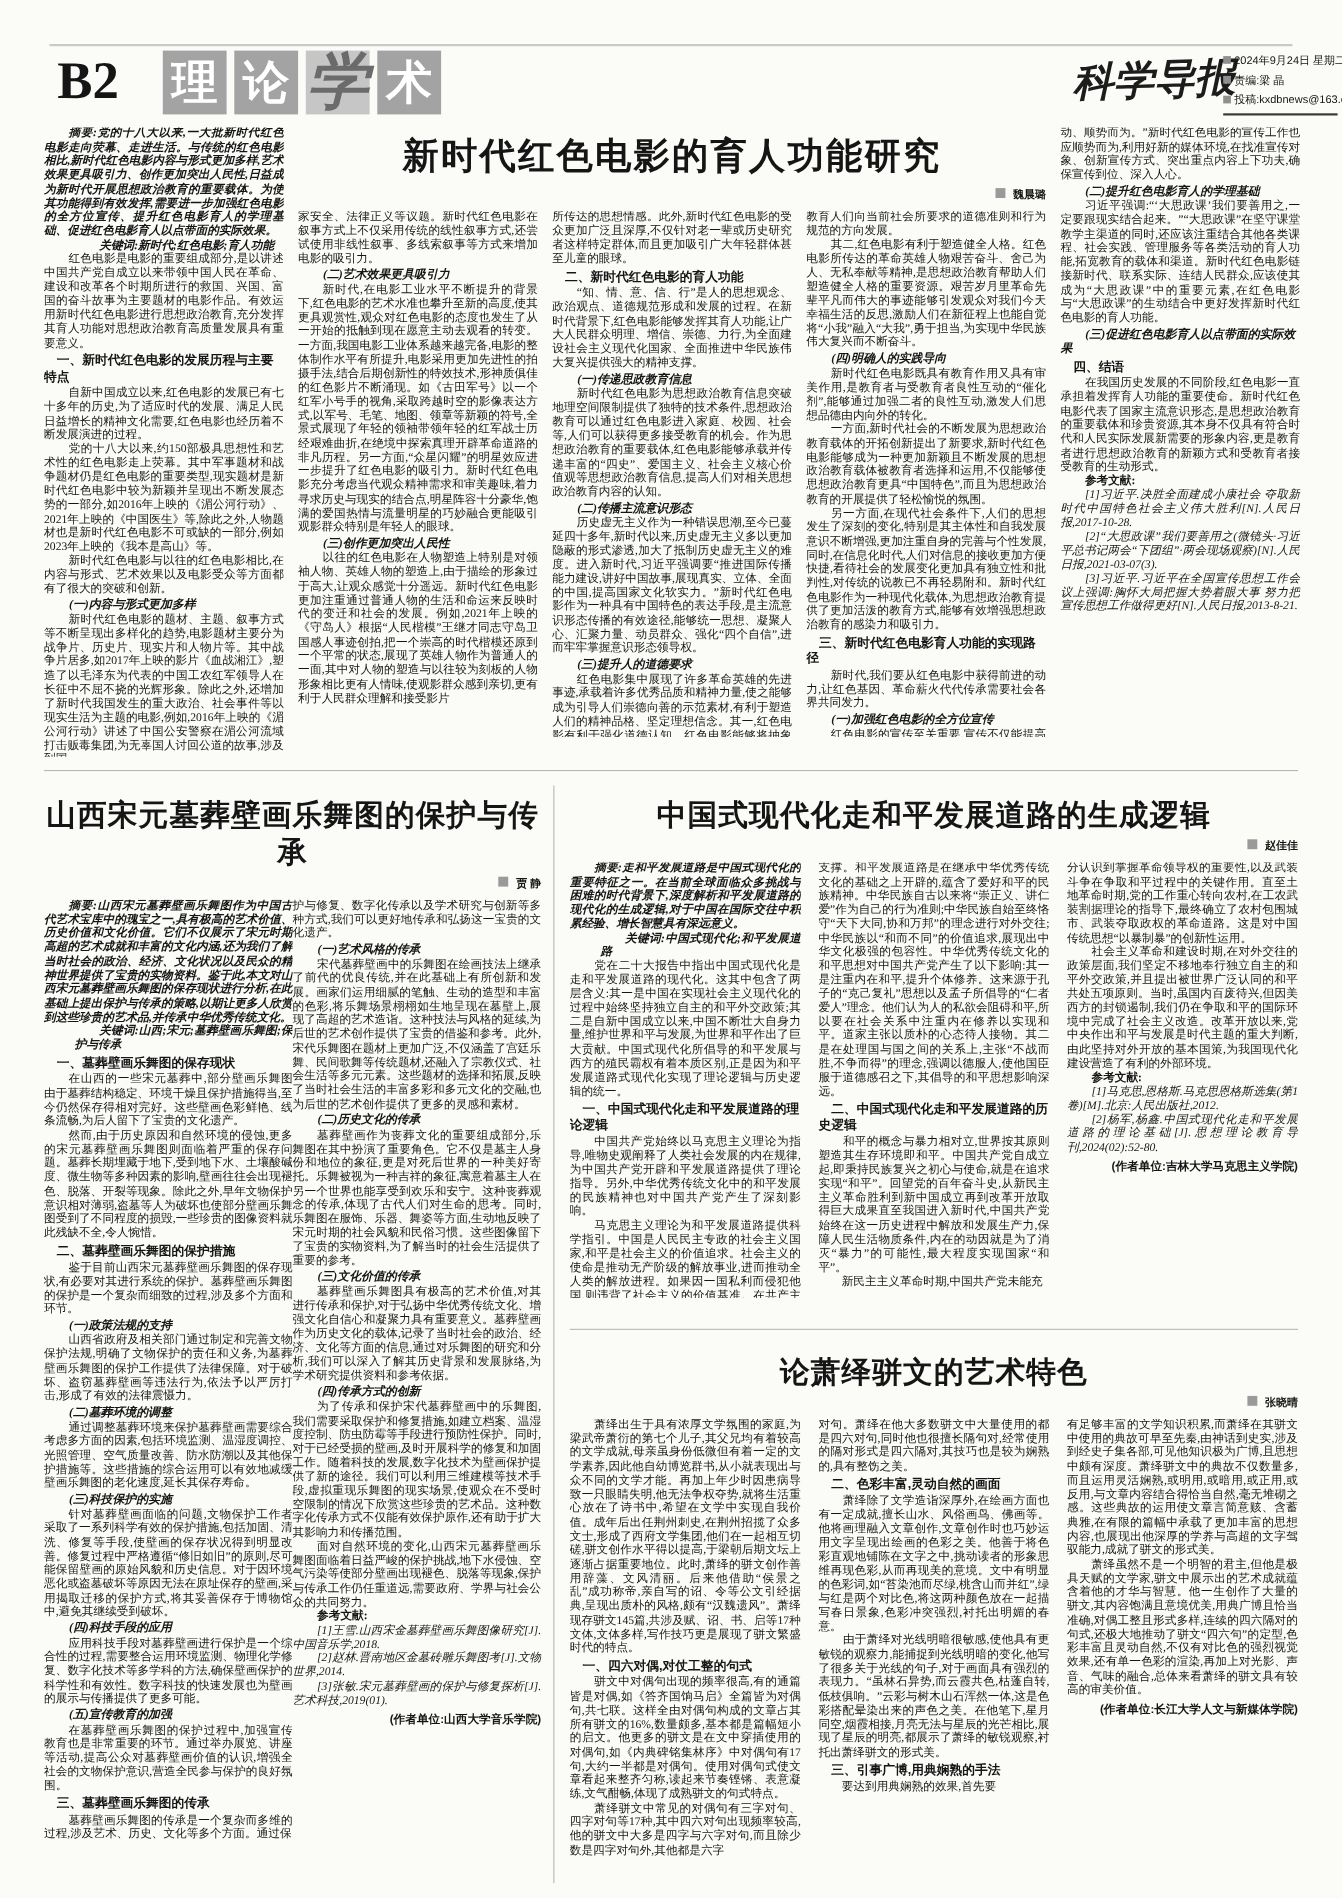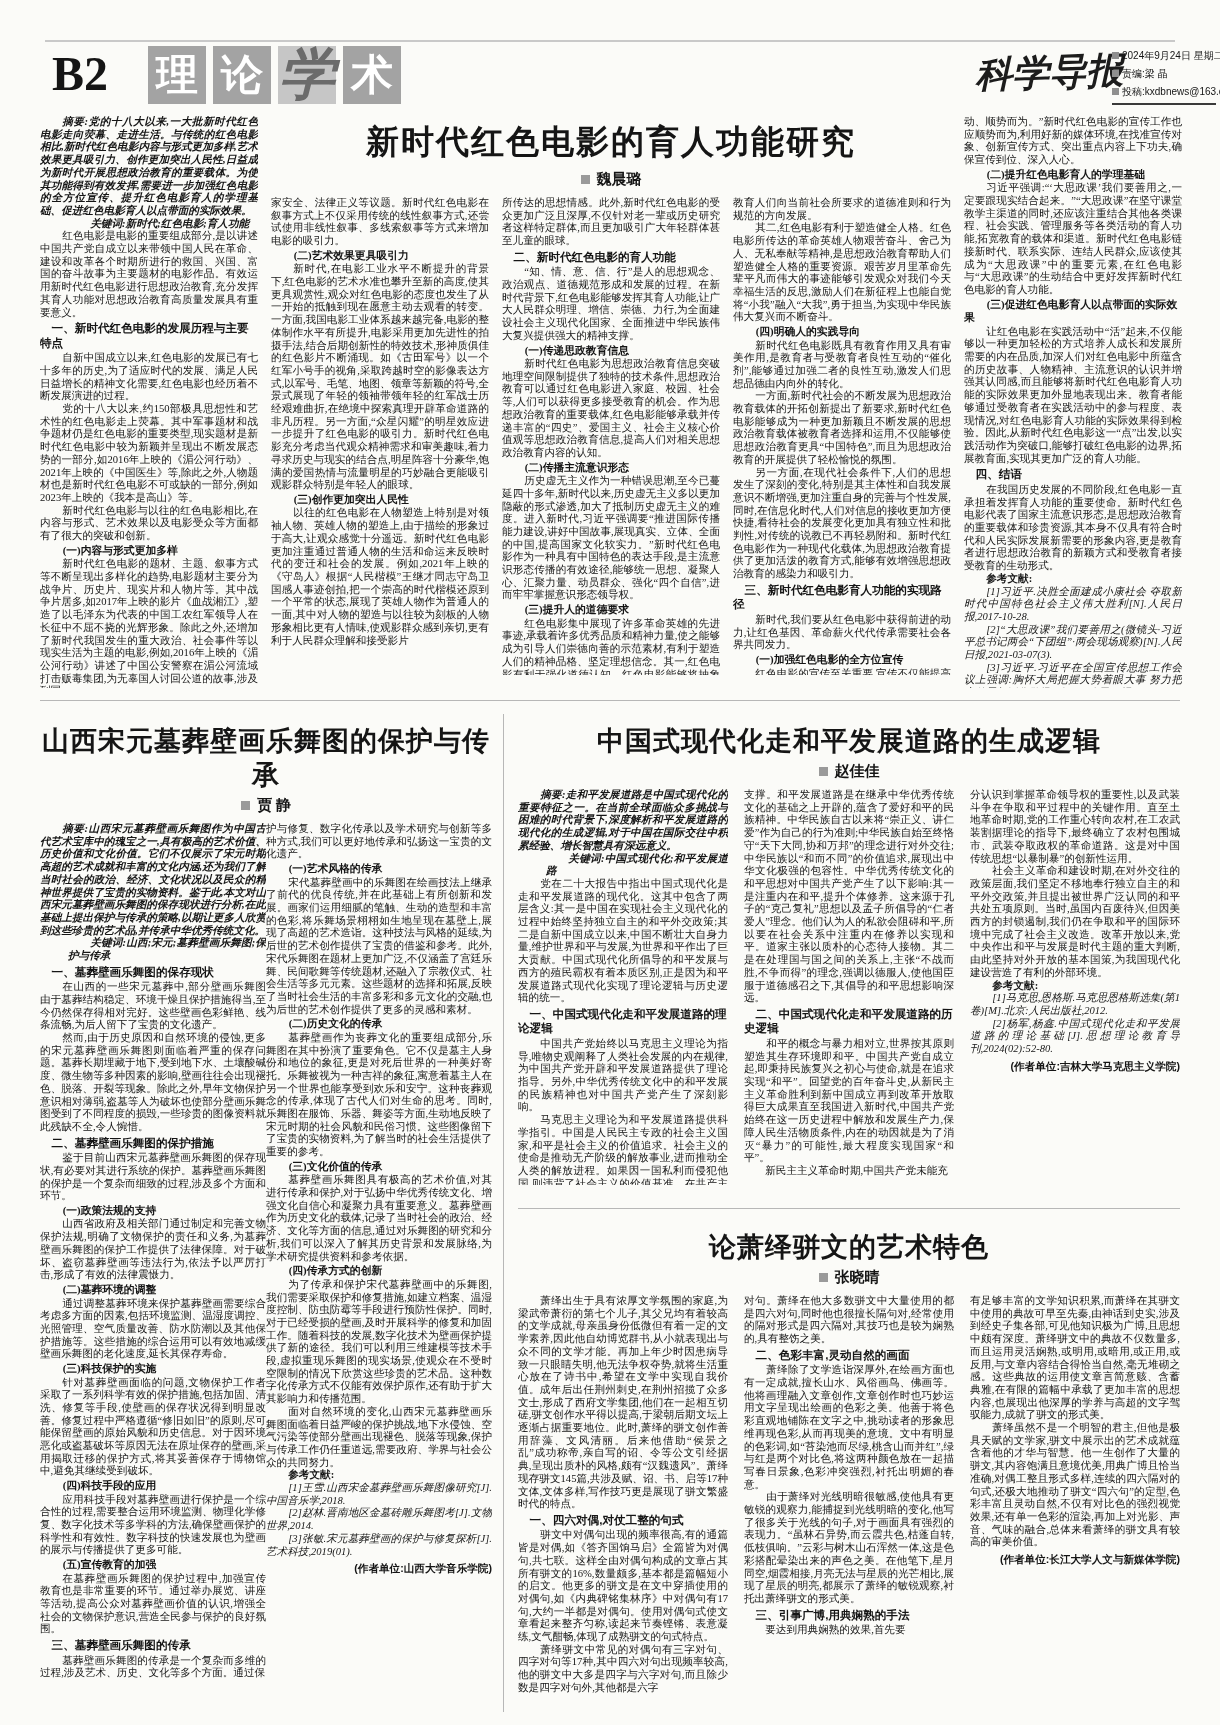--- a/index.html
+++ b/index.html
@@ -17,36 +17,36 @@
   .sb.xue{background:#c6c6c6;color:#6b6b6b;font-style:italic;font-size:56px;overflow:visible;}
   .masthead{position:absolute;left:975px;top:48px;font-family:"Liberation Serif",serif;
             font-style:italic;font-weight:900;font-size:37px;transform:rotate(-2deg);color:#1c1c1c;}
   .pubinfo{position:absolute;left:1112px;top:47px;width:104px;
            font-family:"Liberation Sans",sans-serif;font-size:10px;line-height:18px;white-space:nowrap;}
   .publine .sq{display:inline-block;width:7px;height:7px;background:#8f8f8f;margin-right:3px;}
   .publine.email{border-bottom:2px solid #3a3a3a;padding-bottom:2px;}
 
   
   .art{position:absolute;}
-  .byline{text-align:center;font-family:Liberation Serif, serif;font-weight:700;
-          font-size:15px;margin:2px 0 8px;}
+  .byline{text-align:right;font-family:Liberation Sans, sans-serif;font-weight:700;
+          font-size:10px;margin:2px 0 8px;}
   .bsq{display:inline-block;width:9px;height:9px;background:#9a9a9a;margin-right:7px;}
   .cols{display:flex;gap:13px;justify-content:space-between;}
   .col{flex:1;overflow:hidden;text-align:justify;}
   .blk{margin:0;}
   .p,.pc,.abs,.kw,.ref,.refh{font-size:10.6px;line-height:12.7px;}
   .p{text-indent:2.1em;}
   .abs,.kw,.ref,.refh{font-family:"Liberation Serif",serif;font-style:italic;}
   .abs{text-indent:2.1em;font-weight:600;}
   .kw{text-indent:2.1em;font-weight:600;margin-left:28px;}
   .ref{text-indent:2.1em;}
   .refh{font-weight:700;text-indent:2.1em;font-style:normal;}
   .h2{font-family:"Liberation Sans",sans-serif;font-weight:700;font-size:11.6px;line-height:14.5px;
       margin:2px 0;text-indent:1em;text-align:left;}
-  .h3{font-family:"Liberation Serif",serif;font-weight:700;font-size:10.8px;
+  .h3{font-family:"Liberation Serif",serif;font-style:italic;font-weight:700;font-size:10.8px;
       line-height:13.5px;margin:1px 0;text-indent:2.1em;text-align:left;}
   .affil{font-family:"Liberation Sans",sans-serif;font-weight:700;font-size:10.6px;line-height:15px;
          text-align:right;margin-top:3px;}
 
   
   .a1{left:40px;top:112px;width:1142px;height:578px;display:flex;gap:13px;}
   .a1col{width:218px;flex:none;height:572px;overflow:hidden;margin-top:4px;text-align:justify;}
   .a1mid{width:680px;flex:none;}
   .a1mid .t1{font-family:"Liberation Sans",sans-serif;font-weight:900;font-size:33px;
              line-height:44px;text-align:center;margin:8px 0 6px;letter-spacing:2px;}
@@ -140,21 +140,20 @@
             <div class="blk p">红色电影的宣传至关重要,宣传不仅能提高电影的知名度和观众的期待值,还能有效传递电影的核心价值和精神内涵。习近平指出:“宣传思想工作一定要把围绕中心、服务大局作为基本职责,胸怀大局、把握大势、着眼大事,找准工作切入点和着力点,做到因势而谋、应势而</div>
           </div>
         </div>
     </div>
     <div class="a1col">
         <div class="col">
           <div class="blk pc">动、顺势而为。”新时代红色电影的宣传工作也应顺势而为,利用好新的媒体环境,在找准宣传对象、创新宣传方式、突出重点内容上下功夫,确保宣传到位、深入人心。</div>
           <div class="blk h3">(二)提升红色电影育人的学理基础</div>
           <div class="blk p">习近平强调:“‘大思政课’我们要善用之,一定要跟现实结合起来。”“大思政课”在坚守课堂教学主渠道的同时,还应该注重结合其他各类课程、社会实践、管理服务等各类活动的育人功能,拓宽教育的载体和渠道。新时代红色电影链接新时代、联系实际、连结人民群众,应该使其成为“大思政课”中的重要元素,在红色电影与“大思政课”的生动结合中更好发挥新时代红色电影的育人功能。</div>
           <div class="blk h3">(三)促进红色电影育人以点带面的实际效果</div>
-          <div class="blk p">让红色电影在实践活动中“活”起来,不仅能够以一种更加轻松的方式培养人成长和发展所需要的内在品质,加深人们对红色电影中所蕴含的历史故事、人物精神、主流意识的认识并增强其认同感,而且能够将新时代红色电影育人功能的实际效果更加外显地表现出来。教育者能够通过受教育者在实践活动中的参与程度、表现情况,对红色电影育人功能的实际效果得到检验。因此,从新时代红色电影这一“点”出发,以实践活动作为突破口,能够打破红色电影的边界,拓展教育面,实现其更加广泛的育人功能。</div>
           <div class="blk h2">四、结语</div>
           <div class="blk p">在我国历史发展的不同阶段,红色电影一直承担着发挥育人功能的重要使命。新时代红色电影代表了国家主流意识形态,是思想政治教育的重要载体和珍贵资源,其本身不仅具有符合时代和人民实际发展新需要的形象内容,更是教育者进行思想政治教育的新颖方式和受教育者接受教育的生动形式。</div>
           <div class="blk refh">参考文献:</div>
           <div class="blk ref">[1]习近平.决胜全面建成小康社会 夺取新时代中国特色社会主义伟大胜利[N].人民日报,2017-10-28.</div>
           <div class="blk ref">[2]“大思政课”我们要善用之(微镜头·习近平总书记两会“下团组”·两会现场观察)[N].人民日报,2021-03-07(3).</div>
           <div class="blk ref">[3]习近平.习近平在全国宣传思想工作会议上强调:胸怀大局把握大势着眼大事 努力把宣传思想工作做得更好[N].人民日报,2013-8-21.</div>
         </div>
       </div>
   </section>
 

